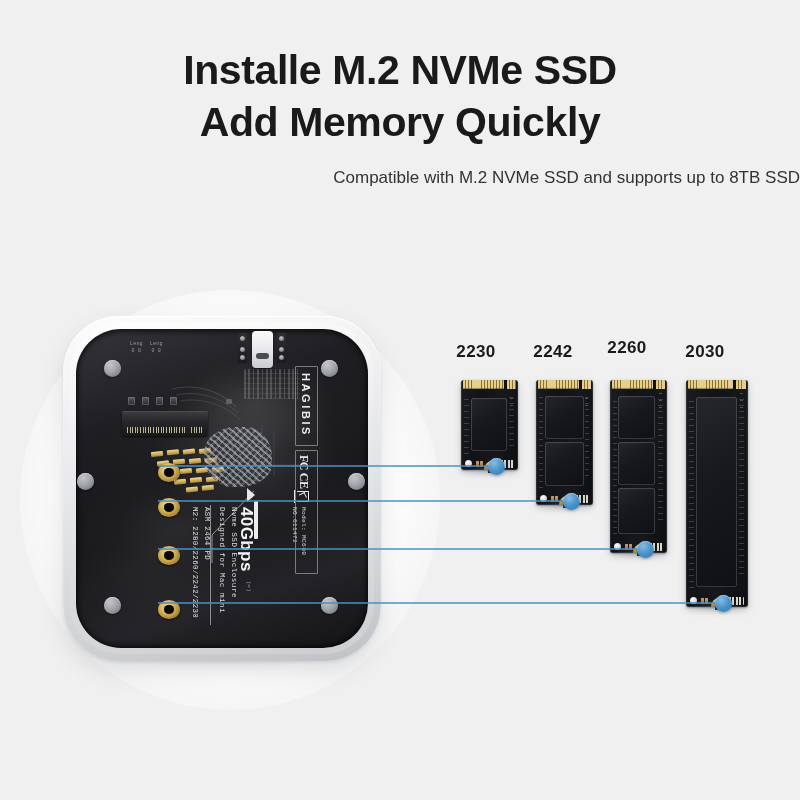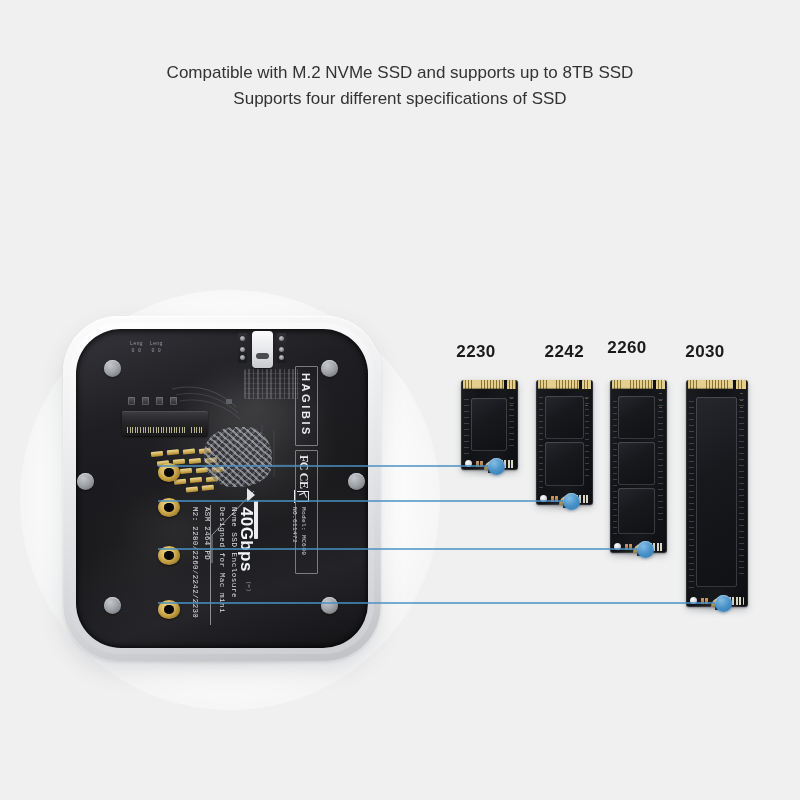--- a/index.html
+++ b/index.html
@@ -31,20 +31,21 @@
     line-height: 1.28;
     letter-spacing: -0.4px;
     margin: 0;
   }
   .subline {
     font-size: 17px;
     font-weight: 400;
     color: #333333;
     line-height: 1.55;
     margin: 16px 0 0 0;
+    text-align: right;
   }
 
   
   .stage {
     position: absolute;
     top: 270px; left: 0;
     width: 800px;
     height: 460px;
   }
 
@@ -549,23 +550,26 @@
     left: 0; top: 0;
     width: 800px; height: 460px;
     pointer-events: none;
     z-index: 4;
   }
 </style>
 </head>
 <body>
 
 <div class="header">
+  <h1 class="headline">
+    <span>Installe M.2 NVMe SSD</span><br>
+    <span>Add Memory Quickly</span>
+  </h1>
   <p class="subline">
     <span>Compatible with M.2 NVMe SSD and supports up to 8TB SSD</span><br>
-    <span>Supports four different specifications of SSD</span>
   </p>
 </div>
 
 <div class="stage">
 
   <div class="glow"></div>
 
   <div class="enclosure-wrap">
     <div class="enclosure-shadow"></div>
     <div class="enclosure-body">
@@ -707,21 +711,21 @@
     <div class="resistors" style="left:15px; bottom:3px;">
         <i></i>
         <i></i>
       </div>
     <div class="notch-gold" style="left:23px; bottom:0px;"></div>
     <div class="pinpad" style="left:40px; bottom:2px; width:14px;"></div>
     <div class="footshadow"></div>
   </div>
   <div class="blue-dot" style="left:488px; top:188px;"></div>
 
-  <div class="size-label" style="left:522px; top:72px; width:62px;text-align:right;">2242</div>
+  <div class="size-label" style="left:522px; top:72px; width:62px;">2242</div>
   <div class="ssd" style="left:536px; top:110px; width:57px; height:125px;">
     <div class="edge" style="width:41px;"></div>
     <div class="edge-notch" style="left:43px;"></div>
     <div class="edge-r" style="left:46px; width:9px;"></div>
     <div class="label" style="left:9px;  top:16px; width:39px; height:43px;"></div>
     <div class="label" style="left:9px;  top:62px; width:39px; height:44px;"></div>
     <div class="silk-l" style="left:3px;  top:16px; width:4px;  height:92px;"></div>
     <div class="silk-r" style="left:49px; top:16px; width:4px;  height:80px;"></div>
     <div class="silk-gold" style="left:49px; top:12px; width:3px;  height:14px;"></div>
     <div class="mount-pad" style="left:4px;  bottom:3px;"></div>

